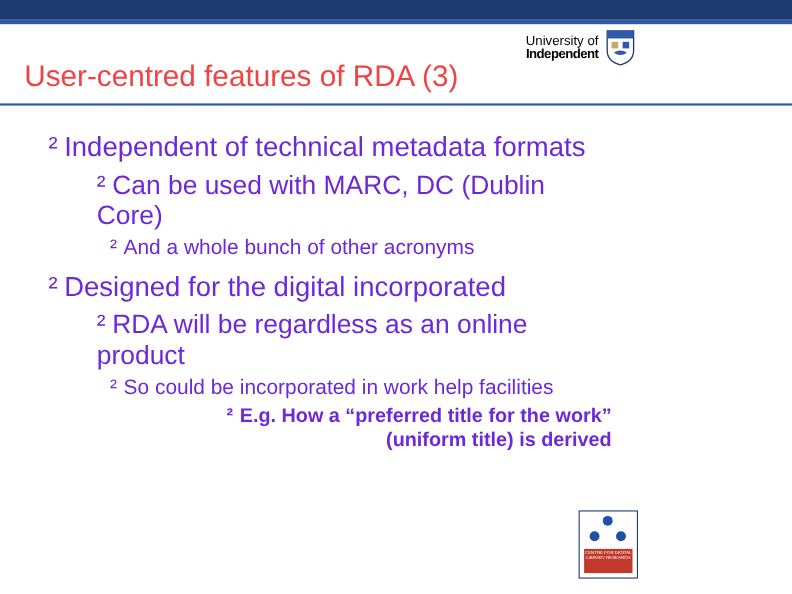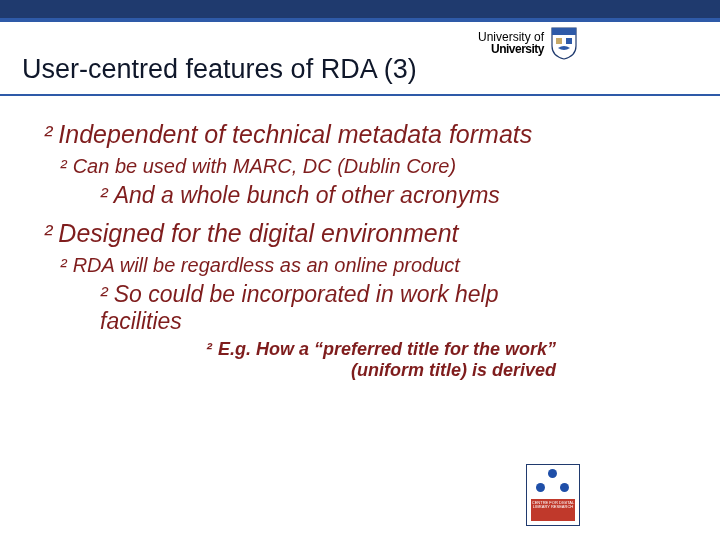--- a/index.html
+++ b/index.html
@@ -6,28 +6,28 @@
   html, body { width: 720px; height: 540px; font-family: Arial, Helvetica, sans-serif; background: #fff; overflow: hidden; }
   .slide { position: relative; width: 596px; height: 540px; }
   .topbar { position: absolute; top: 0; left: 0; width: 720px; height: 18px; background: #1f3a6e; }
   .topbar-inner { position: absolute; top: 18px; left: 0; width: 720px; height: 4px; background: #2e5aa8; }
   .logo-wrap { position: absolute; top: 26px; right: 18px; text-align: right; }
   .logo { display: flex; align-items: center; gap: 6px; justify-content: flex-end; }
   .logo-text { font-size: 12px; color: #000; line-height: 1; }
   .logo-text .uni { font-weight: 400; }
   .logo-text .name { font-weight: 700; letter-spacing: -0.5px; }
   .crest { width: 28px; height: 34px; }
-  .title { position: absolute; top: 54px; left: 22px; font-size: 27px; color: #0f172a; font-weight: 400; }
+  .title { position: absolute; top: 54px; left: 22px; font-size: 27px; color: #ef4444; font-weight: 400; }
   .title-rule { position: absolute; top: 94px; left: 0; width: 720px; height: 2px; background: #2e5aa8; }
   .content { position: absolute; top: 112px; left: 44px; right: 40px; }
-  .b { display: block; color: #7f1d1d; font-style: italic; }
+  .b { display: block; color: #6d28d9; }
   .bullet::before { content: "²"; margin-right: 6px; font-family: Arial, sans-serif; }
   .l1 { font-size: 25px; margin-top: 10px; margin-left: 0; }
-  .l2 { font-size: 20px; margin-top: 6px; margin-left: 16px; }
-  .l3 { font-size: 23px; margin-top: 4px; margin-left: 56px; }
+  .l2 { font-size: 24px; margin-top: 6px; margin-left: 44px; }
+  .l3 { font-size: 19px; margin-top: 4px; margin-left: 56px; }
   .l4 { font-size: 18px; margin-top: 4px; margin-left: 86px; font-weight: 700; text-align: right; }
   .l1.first { margin-top: 8px; }
   .footer-logo { position: absolute; bottom: 14px; right: 16px; width: 54px; height: 62px; border: 1px solid #203a6e; padding: 4px; display: flex; flex-direction: column; align-items: center; justify-content: space-between; }
   .footer-logo .dots { position: relative; width: 40px; height: 24px; }
   .dot { position: absolute; width: 9px; height: 9px; border-radius: 50%; background: #1f4fa8; }
   .dot.a { left: 15px; top: 0; }
   .dot.b2 { left: 3px; top: 14px; }
   .dot.c { left: 27px; top: 14px; }
   .footer-logo .bar { width: 44px; height: 22px; background: #c0392b; font-size: 4px; color: #fff; line-height: 1.1; text-align: center; padding-top: 2px; overflow: hidden; }
 </style>
@@ -35,40 +35,40 @@
 <body>
 
 <div class="slide">
   <div class="topbar"></div>
   <div class="topbar-inner"></div>
 
   <div class="logo-wrap">
     <div class="logo">
       <div class="logo-text">
         <div class="uni">University of</div>
-        <div class="name">University</div>
+        <div class="name">Independent</div>
       </div>
       <svg class="crest" viewBox="0 0 28 34">
         <path d="M2 2 H26 V20 Q26 30 14 33 Q2 30 2 20 Z" fill="#fff" stroke="#1f3a6e" stroke-width="1.2"></path>
         <path d="M2 2 H26 V9 H2 Z" fill="#2e5aa8"></path>
         <rect x="6" y="12" width="6" height="6" fill="#c7a968"></rect>
         <rect x="16" y="12" width="6" height="6" fill="#2e5aa8"></rect>
         <path d="M8 22 Q14 18 20 22 Q14 26 8 22" fill="#2e5aa8"></path>
       </svg>
     </div>
   </div>
 
   <div class="title">User-centred features of RDA (3)</div>
   <div class="title-rule"></div>
 
   <div class="content">
     <span class="b bullet l1 first">Independent of technical metadata formats</span>
     <span class="b bullet l2">Can be used with MARC, DC (Dublin Core)</span>
     <span class="b bullet l3">And a whole bunch of other acronyms</span>
-    <span class="b bullet l1">Designed for the digital environment</span>
+    <span class="b bullet l1">Designed for the digital incorporated</span>
     <span class="b bullet l2">RDA will be regardless as an online product</span>
     <span class="b bullet l3">So could be incorporated in work help facilities</span>
     <span class="b bullet l4">E.g. How a “preferred title for the work” (uniform title) is derived</span>
   </div>
 
   <div class="footer-logo">
     <div class="dots">
       <div class="dot a"></div>
         <div class="dot b2"></div>
         <div class="dot c"></div>

